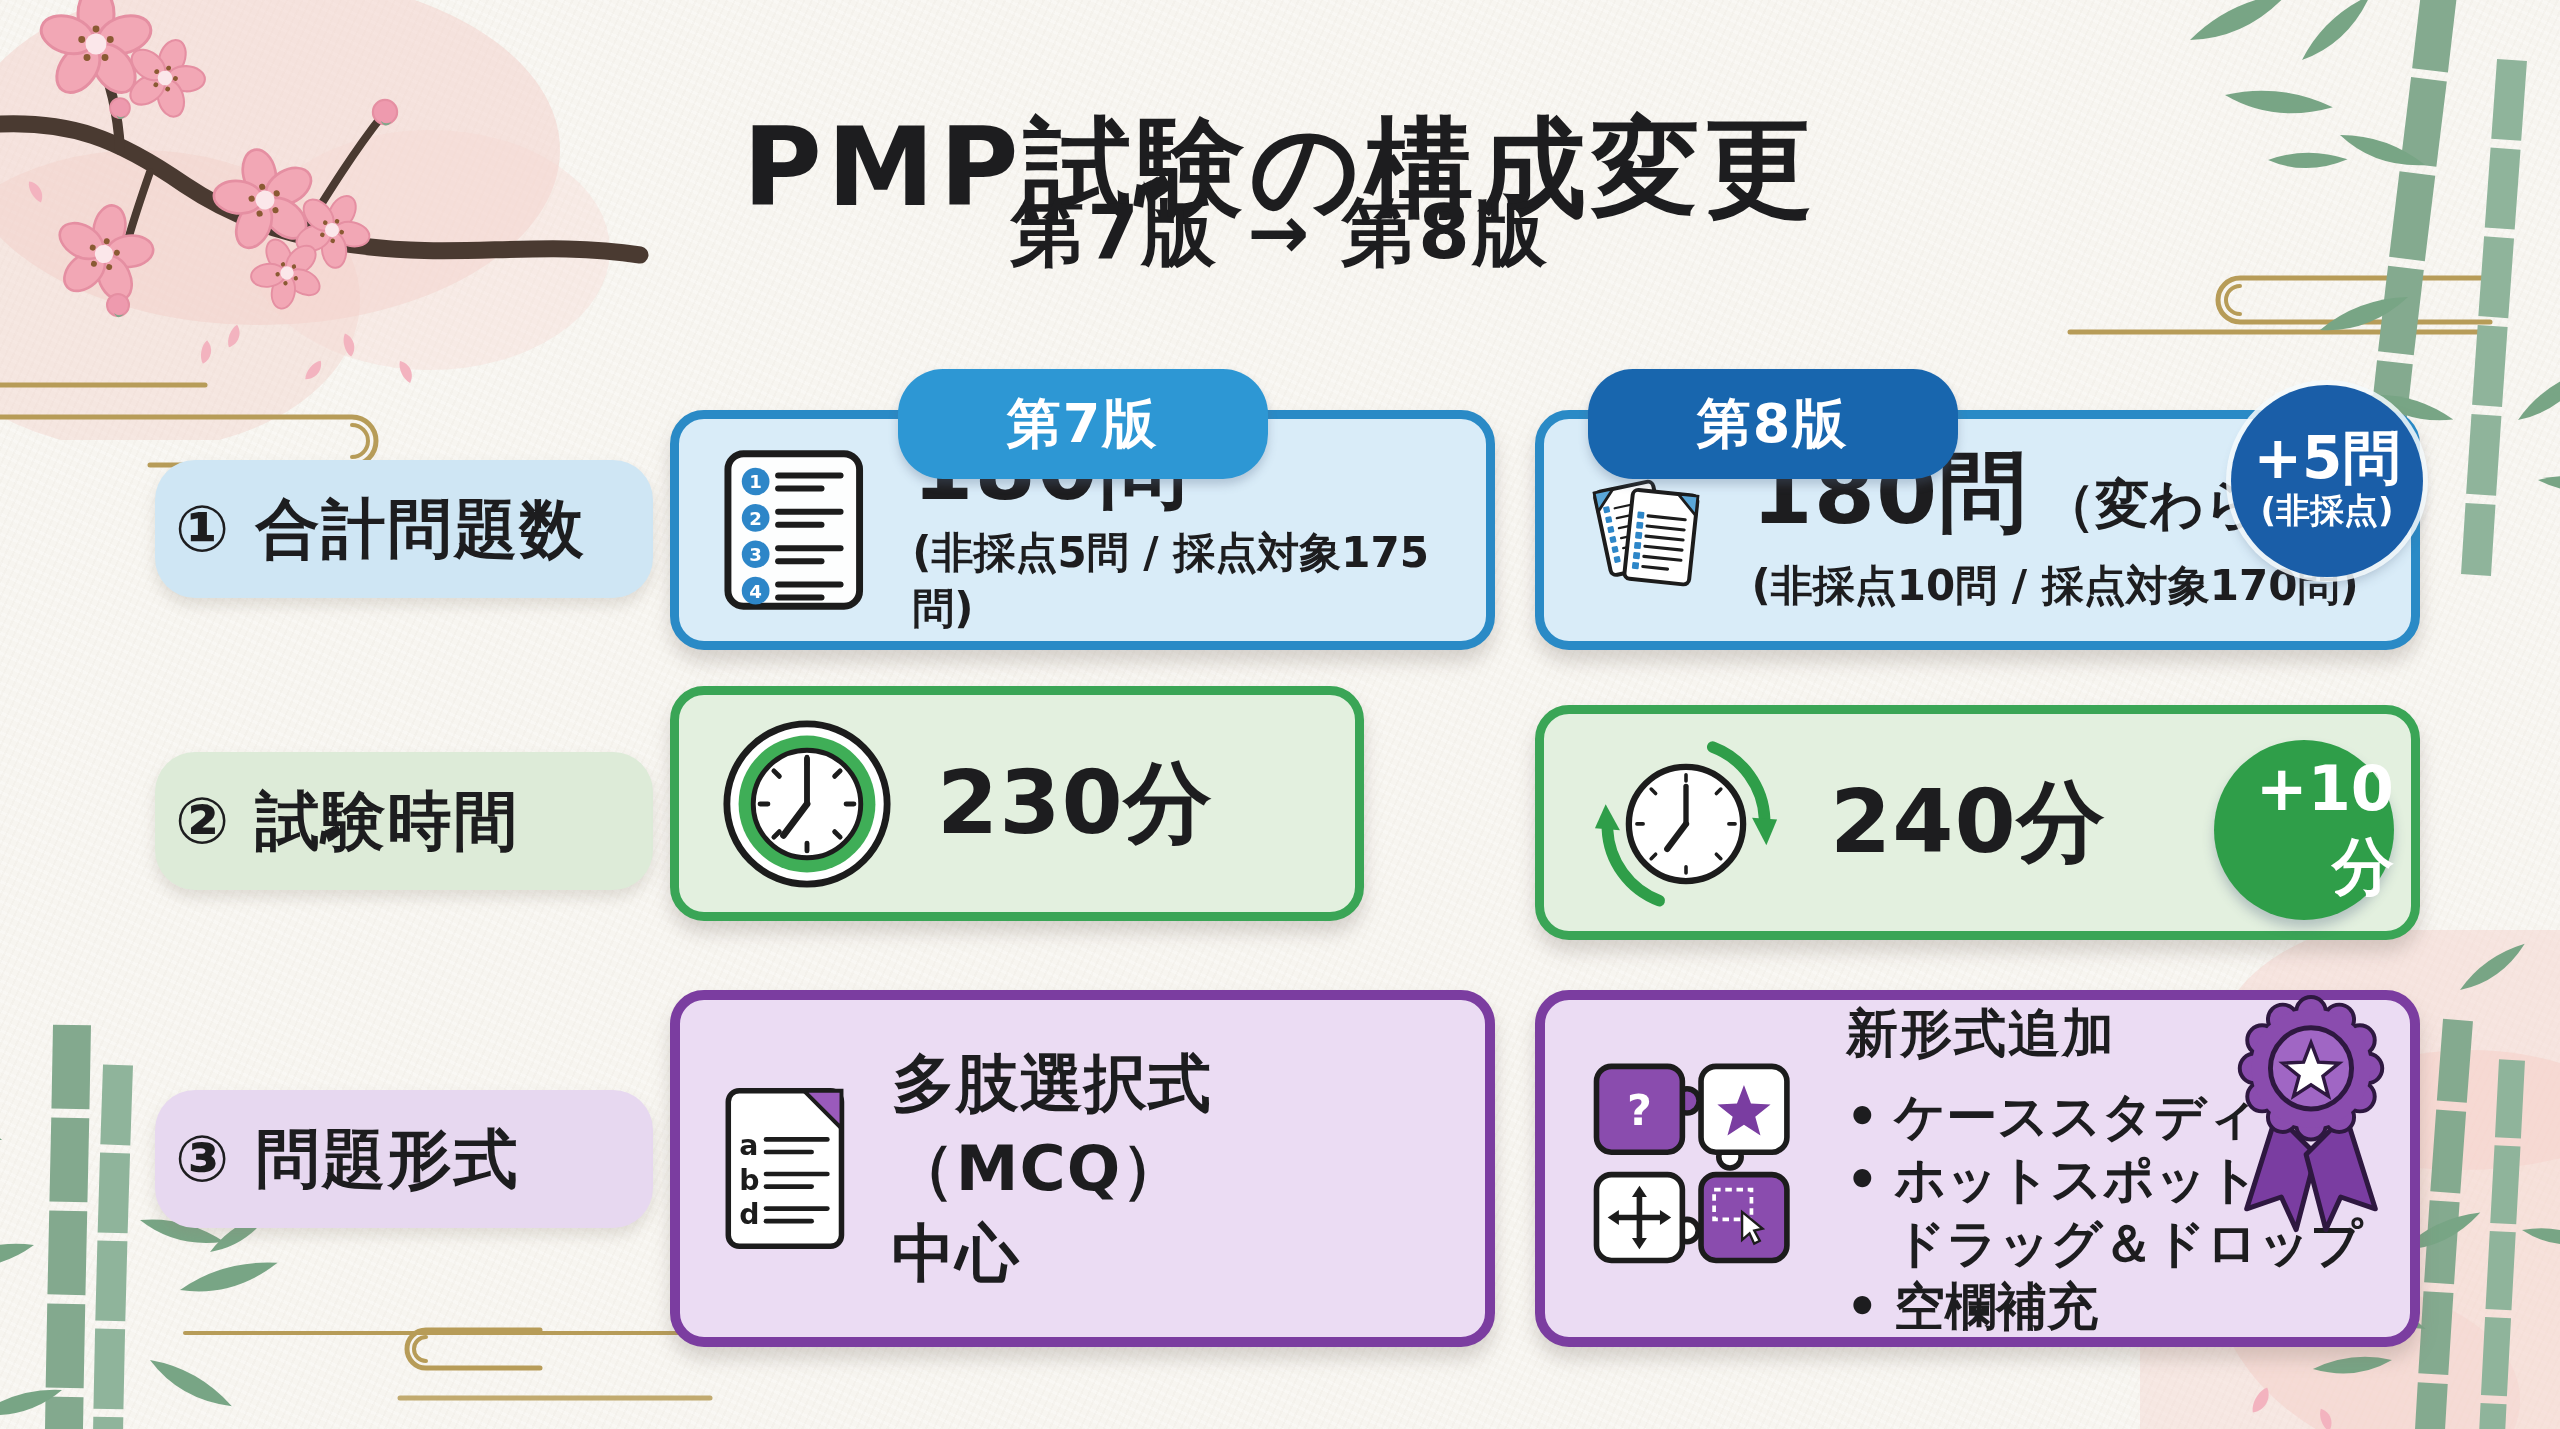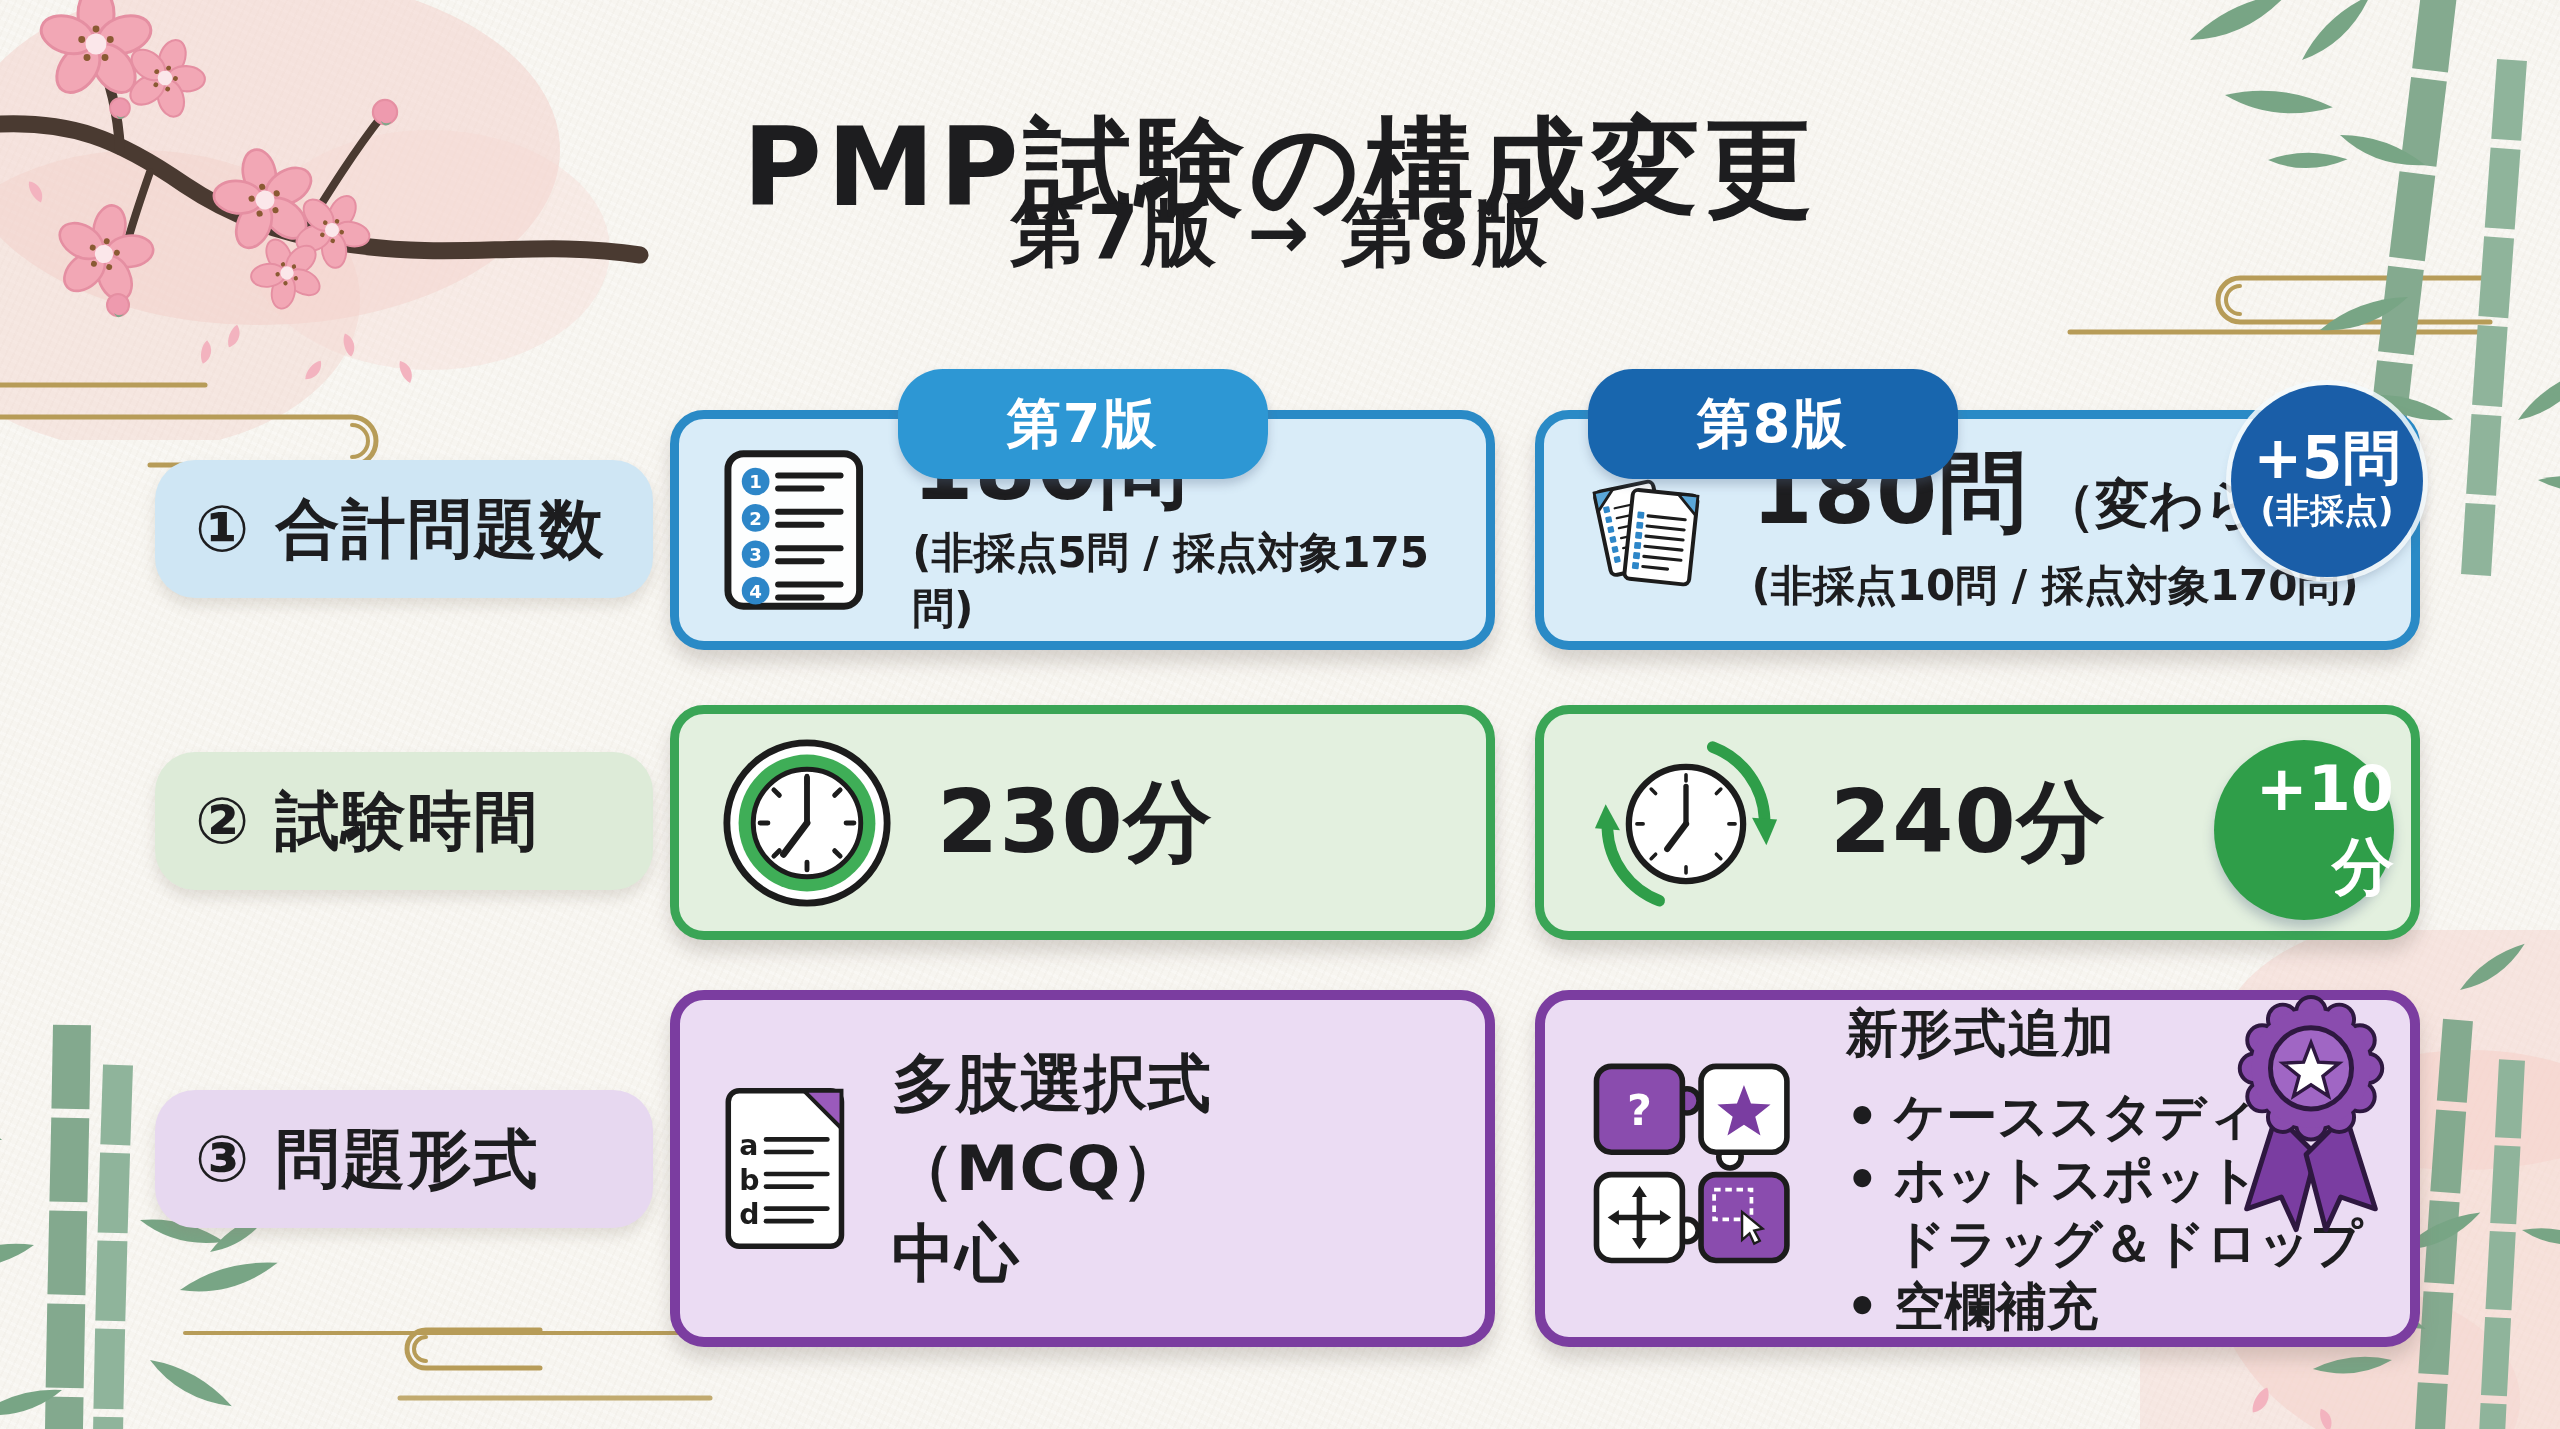--- a/index.html
+++ b/index.html
@@ -24,21 +24,21 @@
   }
   .subtitle{
     position:absolute;left:0;right:0;top:184px;text-align:center;
     font-size:74px;font-weight:900;letter-spacing:3px;
   }
 
   
   .row-label{
     position:absolute;left:155px;width:498px;height:138px;
     border-radius:40px;display:flex;align-items:center;
-    padding-left:40px;box-sizing:border-box;
+    padding-left:20px;box-sizing:border-box;
     font-size:64px;font-weight:900;letter-spacing:2px;
     box-shadow:0 8px 14px rgba(140,130,120,.22);
   }
   .lab-blue{background:var(--blue-label-bg,#cfe6f4);}
   .lab-green{background:var(--green-label-bg,#ddebd8);}
   .lab-purple{background:var(--purple-label-bg,#e7d8f0);}
 
   
   .card{
     position:absolute;border-radius:34px;box-sizing:border-box;
@@ -305,21 +305,21 @@
     <div class="delta-circle delta-q">
       <div class="l1">+5問</div>
       <div class="l2">(非採点)</div>
     </div>
   </div>
 
   <div class="row-label lab-green" style="top:752px">
     <span>② 試験時間</span>
   </div>
 
-  <div class="card b-green" style="left:670px;top:705px;width:825px;height:235px">
+  <div class="card b-green" style="left:670px;top:686px;width:694px;height:235px">
     <svg width="172" height="172" viewBox="0 0 176 176">
       <circle cx="88" cy="88" r="82" fill="#ffffff" stroke="#1c1c1c" stroke-width="7"></circle>
       <circle cx="88" cy="88" r="70" fill="#3fae57"></circle>
       <circle cx="88" cy="88" r="55" fill="#ffffff" stroke="#1c1c1c" stroke-width="5"></circle>
       <g stroke="#1c1c1c" stroke-width="5" stroke-linecap="round">
         <path d="M128 88 H136"></path>
           <path d="M116.3 116.3 L121.9 121.9"></path>
         <path d="M88 128 V136"></path>
           <path d="M59.7 116.3 L54.1 121.9"></path>
         <path d="M48 88 H40"></path>

